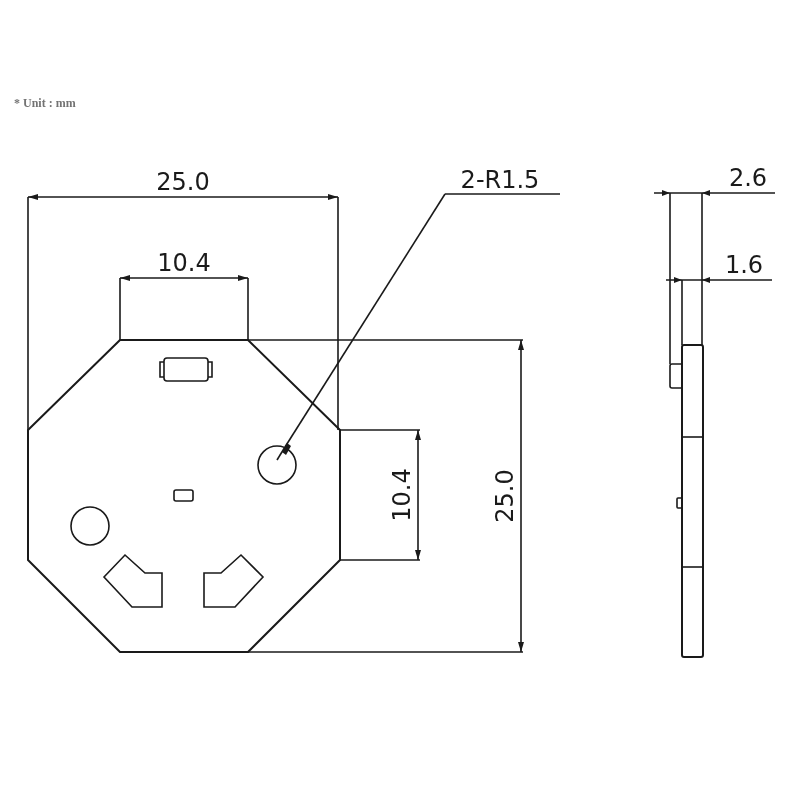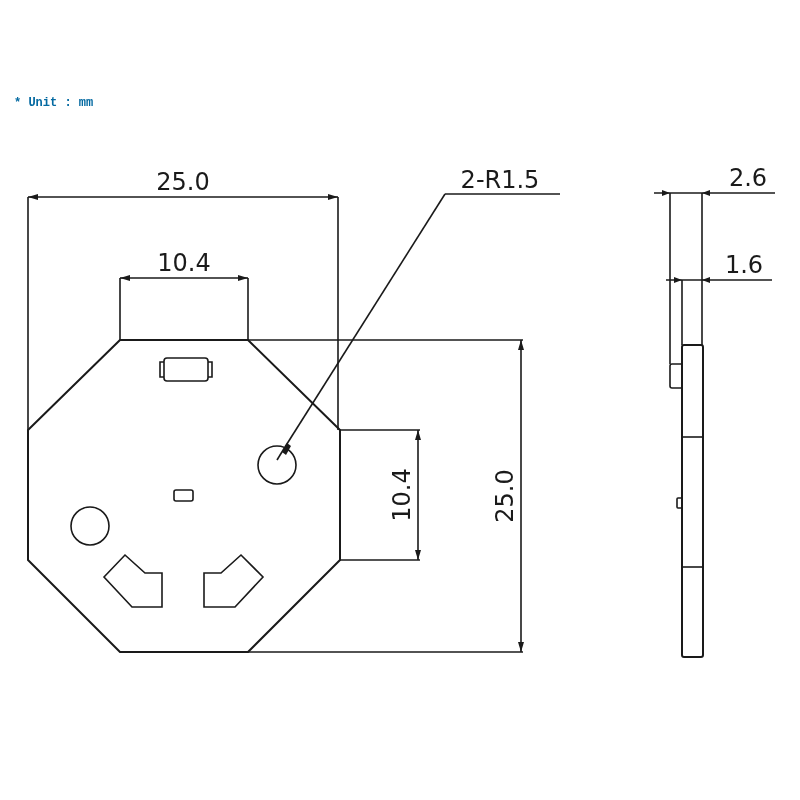--- a/index.html
+++ b/index.html
@@ -1,20 +1,20 @@
 <!DOCTYPE html>
 <html><head>
 <meta charset="utf-8">
 <style>
   html, body { margin: 0; padding: 0; background: #ffffff; }
   body { width: 800px; height: 800px; position: relative; overflow: hidden; }
   .unit-note {
     position: absolute; left: 14px; top: 96px;
-    font-family: Liberation Mono, monospace; font-weight: bold;
-    font-size: 12px; color: #0369a1;
+    font-family: Liberation Serif, serif; font-weight: bold;
+    font-size: 12px; color: #737373;
   }
   svg { position: absolute; left: 0; top: 0; }
   .ln { stroke: #1a1a1a; stroke-width: 2; fill: none; stroke-linejoin: round; }
   .thin { stroke: #1a1a1a; stroke-width: 1.6; fill: none; }
   .dimtxt {
     font-family: "DejaVu Sans", sans-serif; font-size: 24px; fill: #1a1a1a;
   }
   .arrow { fill: #1a1a1a; }
 </style>
 </head>

